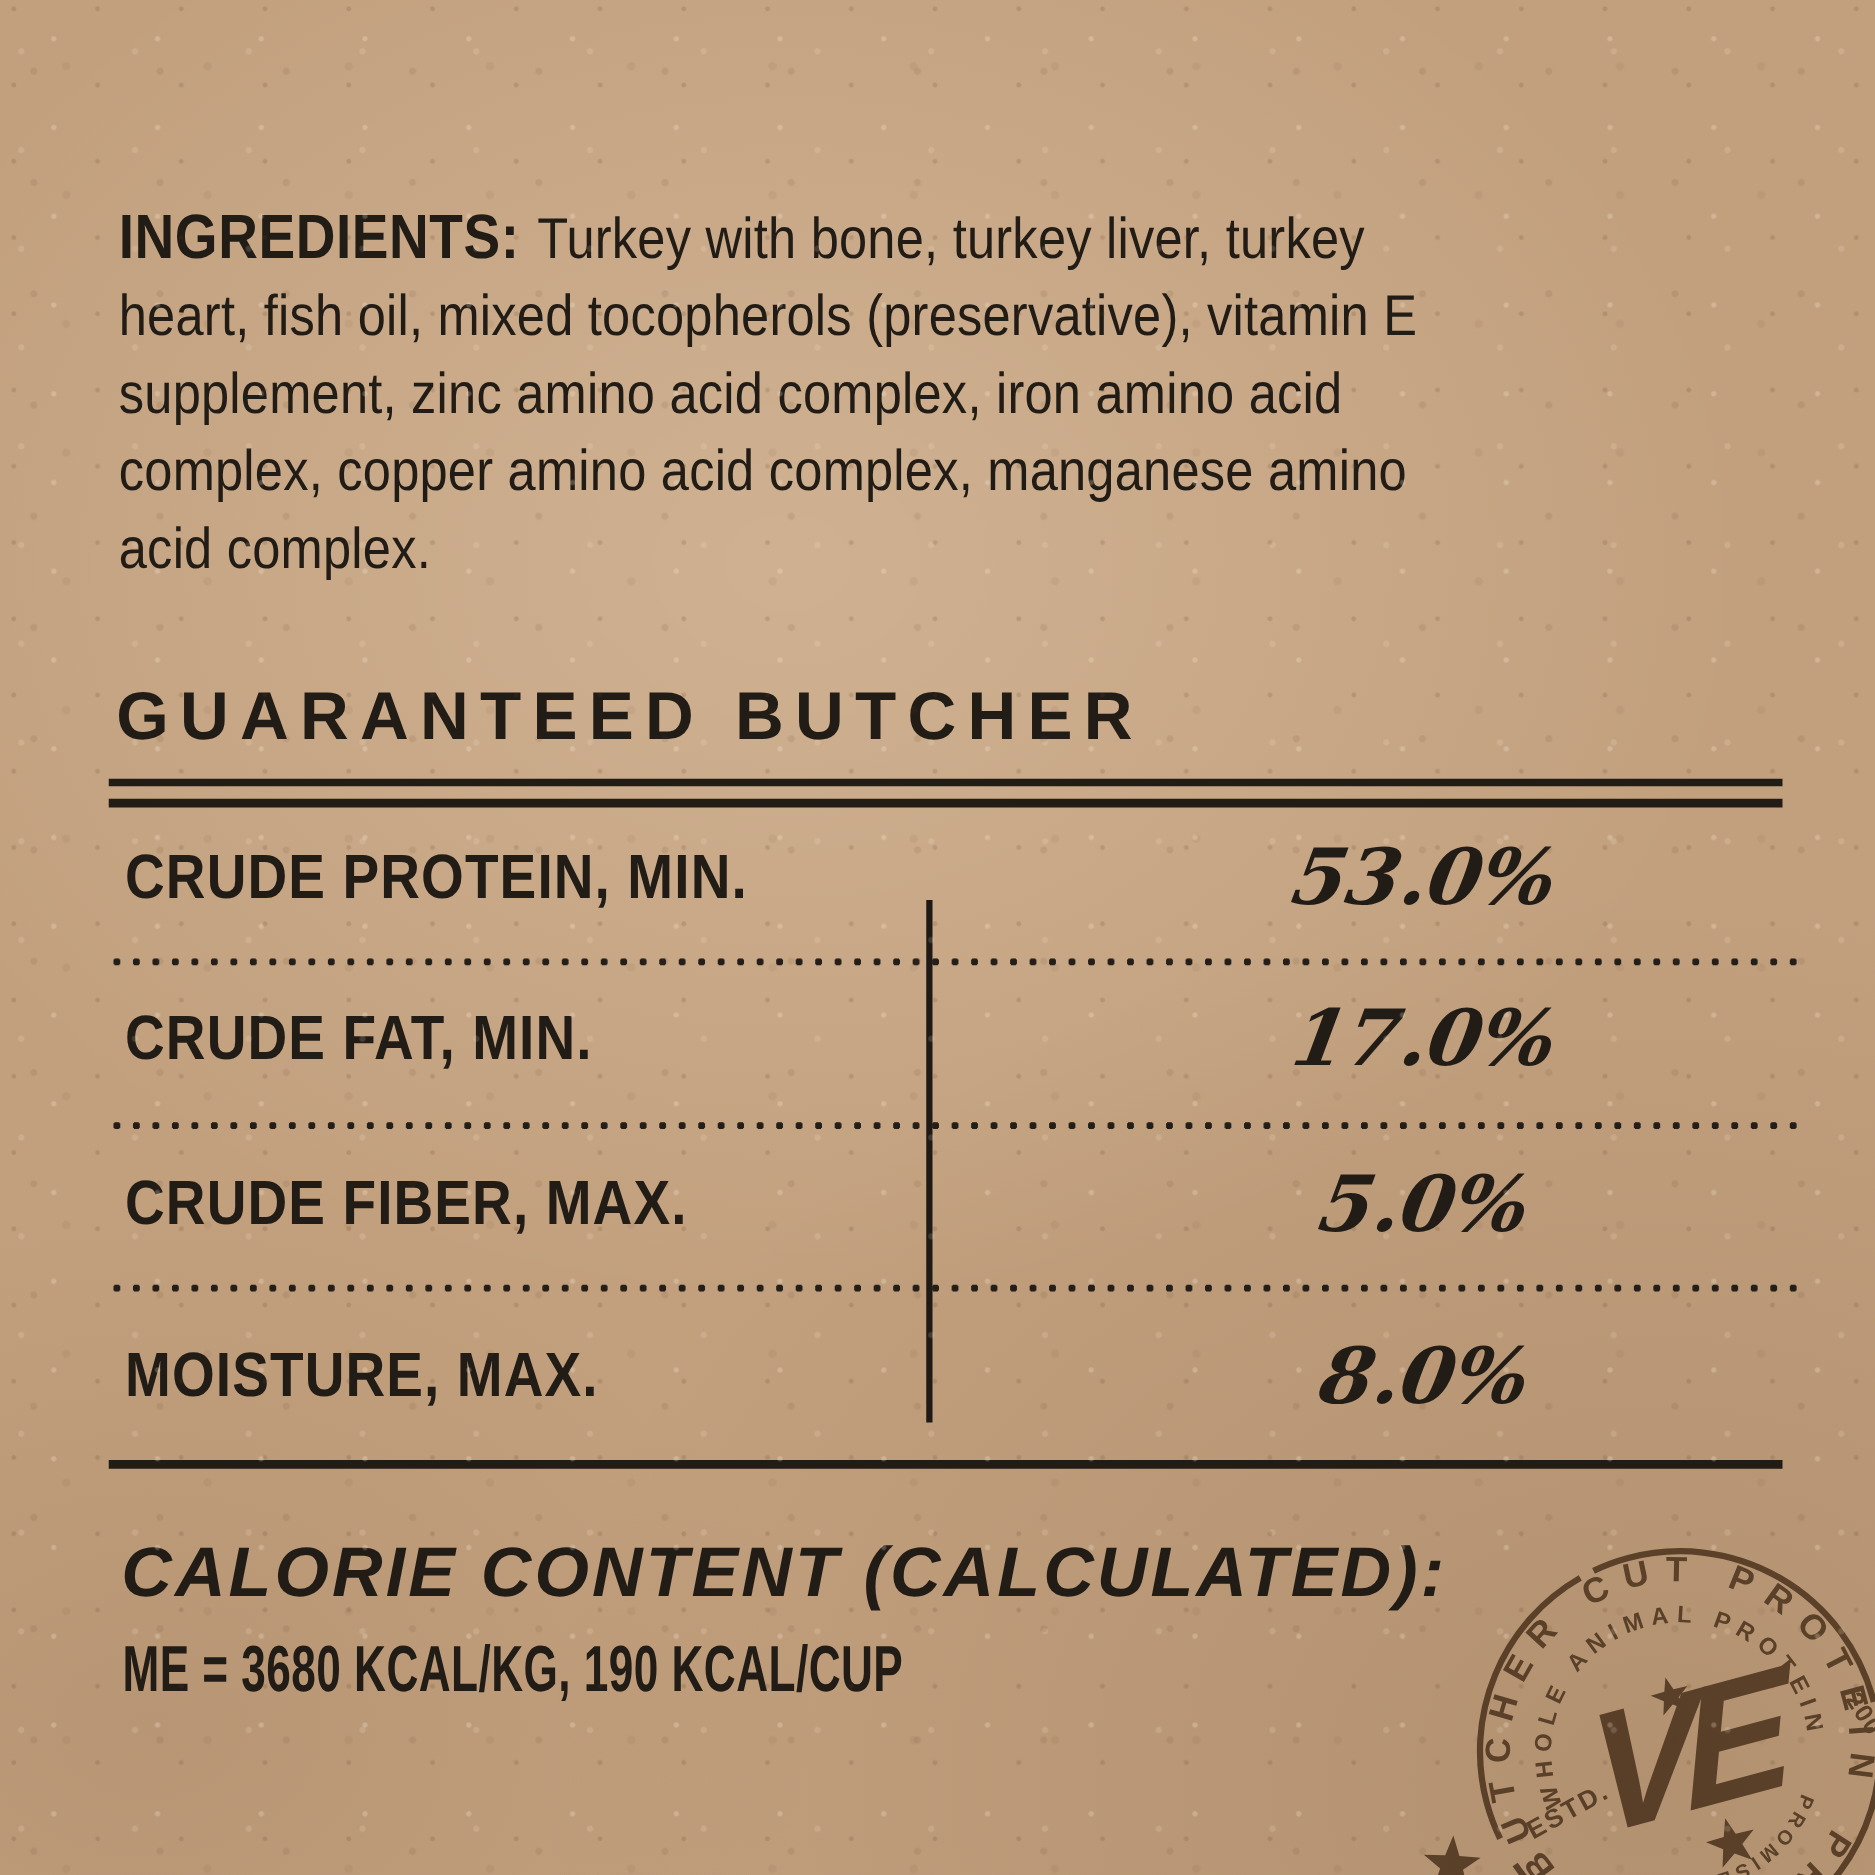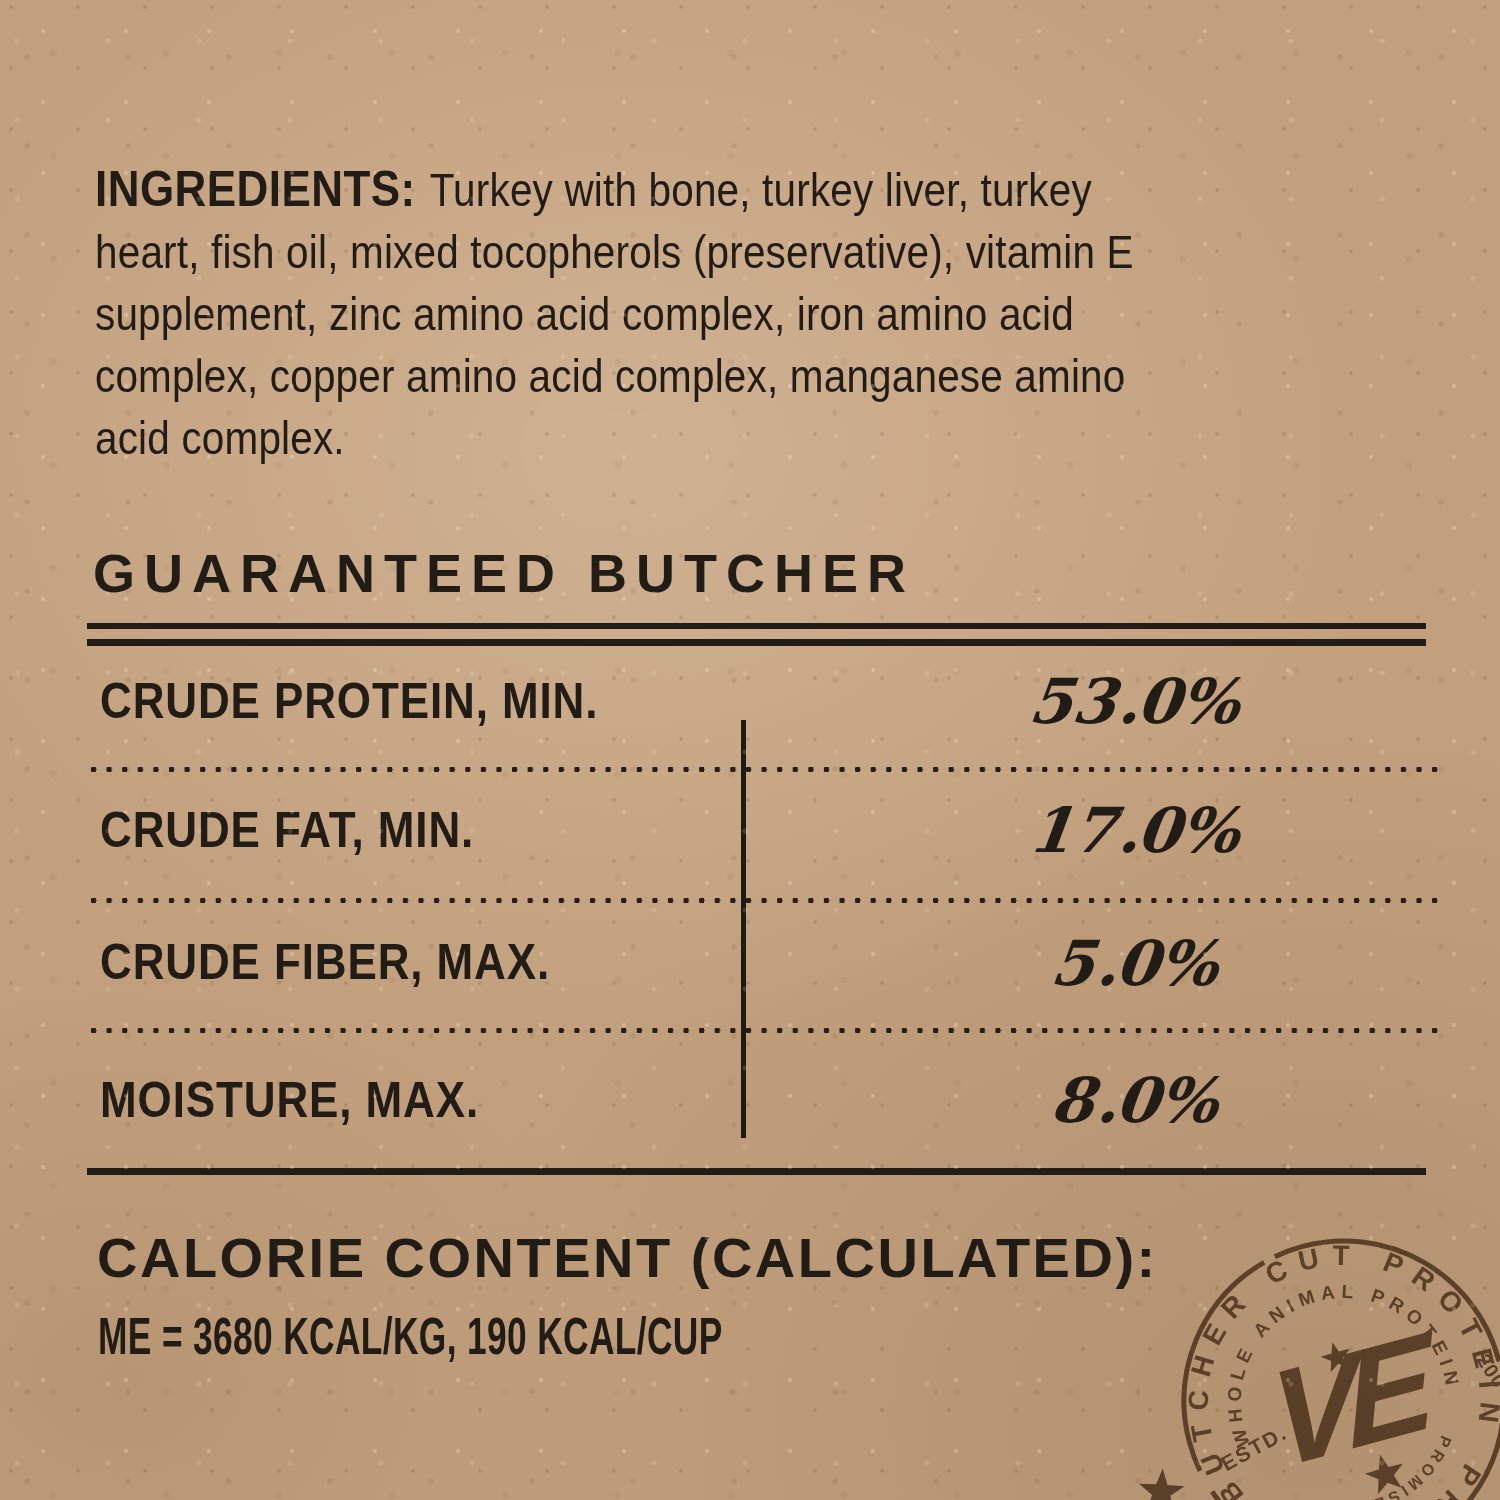--- a/index.html
+++ b/index.html
@@ -81,21 +81,21 @@
     transform:skewX(-10deg);
   }
   .lbl-0{top:672px;} .val-0{top:671px;}
   .lbl-1{top:801px;} .val-1{top:800px;}
   .lbl-2{top:933px;} .val-2{top:933px;}
   .lbl-3{top:1071px;}.val-3{top:1070px;}
 
   
   .cal-title{
     position:absolute;left:97px;top:1225px;
-    font-size:56px;font-weight:bold;letter-spacing:2.5px;white-space:nowrap;
+    font-size:56px;font-weight:bold;letter-spacing:2.5px;white-space:nowrap;font-style:italic;
   }
   .cal-value{
     position:absolute;left:98px;top:1306px;
     font-size:52px;font-weight:bold;letter-spacing:.5px;white-space:nowrap;
     transform:scaleX(0.68);transform-origin:left top;
   }
 
   
   .stamp{
     position:absolute;left:1044px;top:1101px;width:600px;height:600px;

